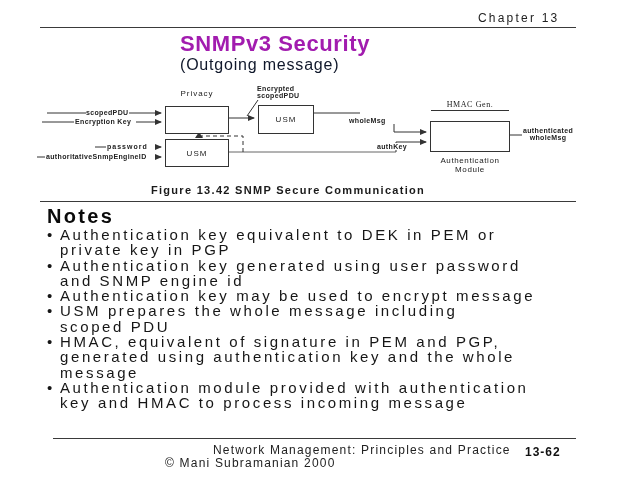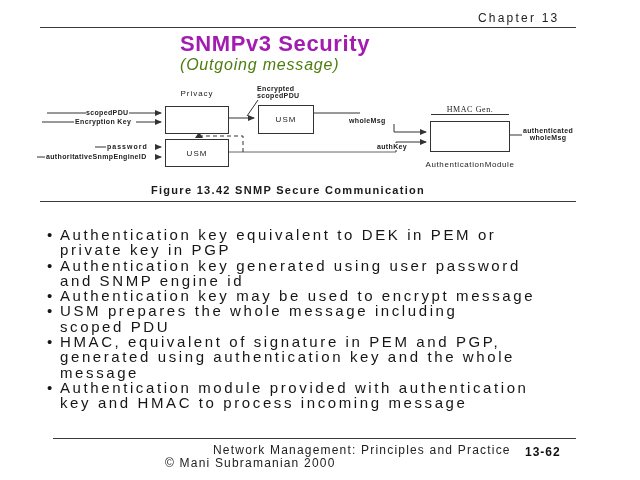--- a/index.html
+++ b/index.html
@@ -4,31 +4,31 @@
 <style>
   html,body{margin:0;padding:0;background:#fff;}
   .slide{
     position:relative;width:576px;height:480px;background:#ffffff;overflow:hidden;
     font-family:"Liberation Sans", sans-serif;color:#111;
   }
   .abs{position:absolute;}
   .rule{position:absolute;height:0;border-top:1px solid #3a3a3a;}
   .chapter{font-size:12px;letter-spacing:2.2px;color:#222;}
   .title{font-size:22px;font-weight:bold;letter-spacing:0.6px;color:#a21caf;}
-  .subtitle{font-size:16px;letter-spacing:0.8px;color:#4d7c0f;font-style:italic;}
+  .subtitle{font-size:16px;letter-spacing:0.8px;color:#0f172a;}
   .dbox{
     position:absolute;border:1px solid #333;background:#fff;
     display:flex;flex-direction:column;align-items:center;justify-content:center;
     font-size:8px;line-height:9px;letter-spacing:1px;color:#222;text-align:center;gap:45px;
   }
   .dbox .cmp-title{
     width:100%;border-bottom:1px solid #333;display:flex;align-items:center;justify-content:center;
     flex:0 0 10px;letter-spacing:0.6px;font-family:Liberation Serif, serif;
   }
-  .dbox .cmp-body{flex:1;display:flex;flex-direction:row;align-items:center;justify-content:center;letter-spacing:0.6px;}
+  .dbox .cmp-body{flex:1;display:flex;flex-direction:column;align-items:center;justify-content:center;letter-spacing:0.6px;}
   .dlabel{
     position:absolute;font-size:7px;font-weight:bold;line-height:7px;letter-spacing:0.35px;
     color:#222;background:#fff;white-space:nowrap;
   }
   .caption{left:0;right:0;text-align:center;font-size:11px;font-weight:bold;letter-spacing:1.3px;color:#1a1a1a;}
   .notes-heading{font-size:20px;font-weight:bold;letter-spacing:2.3px;color:#0a0a0a;}
   .bullets{position:absolute;left:47px;top:227px;width:575px;font-size:15px;line-height:15.3px;letter-spacing:2.6px;color:#161616;}
   .bullet-row{display:flex;align-items:flex-start;}
   .bullet-glyph{flex:0 0 13px;}
   .bullet-text{flex:1;}
@@ -110,20 +110,21 @@
   <div class="dlabel" style="left:349px;top:117px;">wholeMsg</div>
   <div class="dlabel" style="left:377px;top:143px;">authKey</div>
   <div class="dlabel" style="left:523px;top:127px;text-align:center;">
     <div>authenticated</div>
     <div>wholeMsg</div>
   </div>
 
   <div class="abs caption" style="top:184px;">Figure 13.42 SNMP Secure Communication</div>
   <div class="rule" style="left:40px;top:201px;width:558px;"></div>
 
+  <div class="abs notes-heading" style="left:47px;top:205px;">Notes</div>
   <div class="bullets">
     <div class="bullet-row">
       <span class="bullet-glyph">•</span>
       <div class="bullet-text">
         <div>Authentication key equivalent to DEK in PEM or</div>
         <div>private key in PGP</div>
       </div>
     </div>
     <div class="bullet-row">
       <span class="bullet-glyph">•</span>

